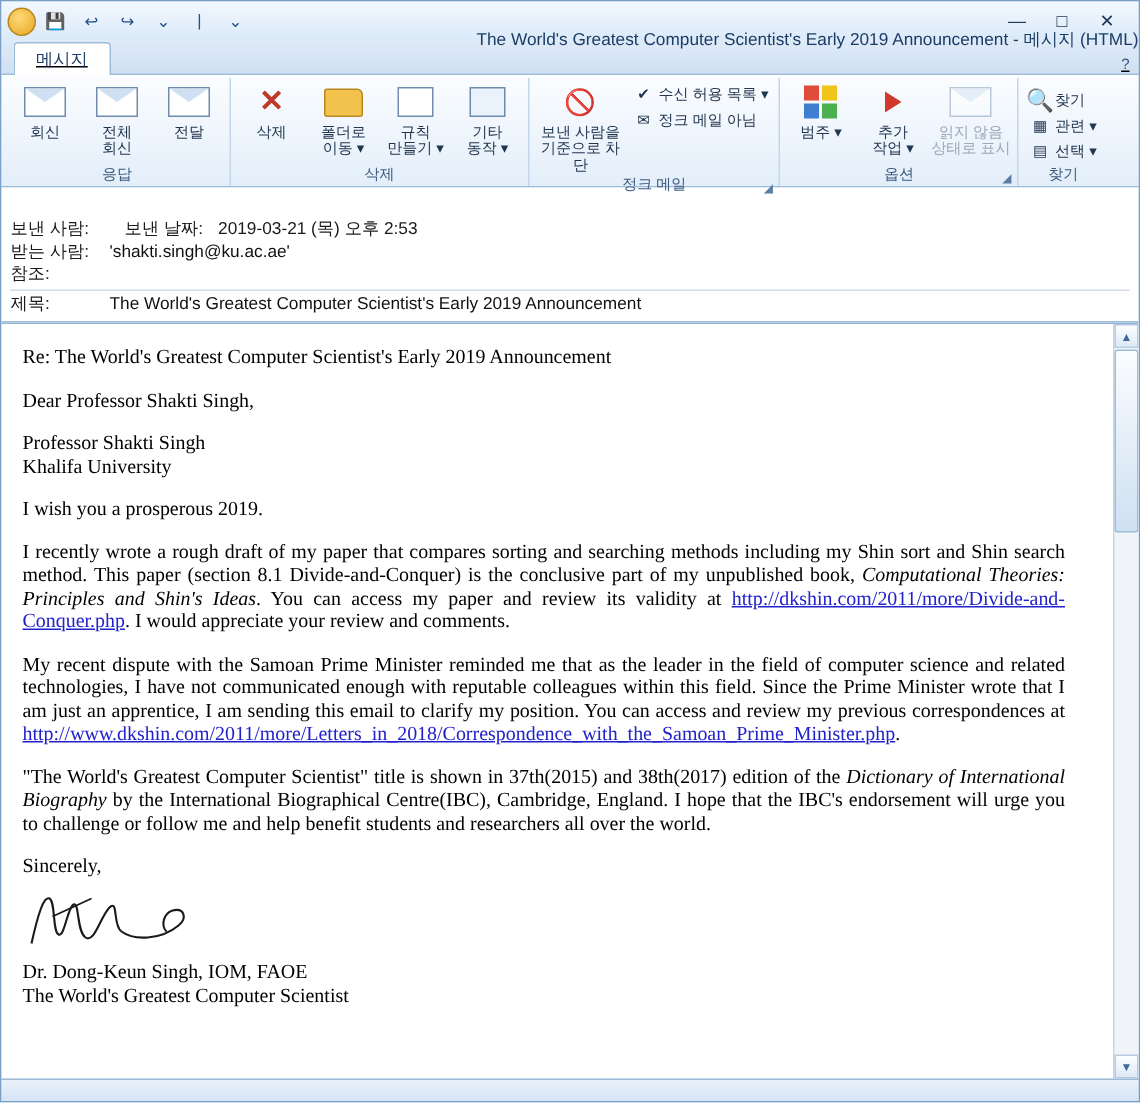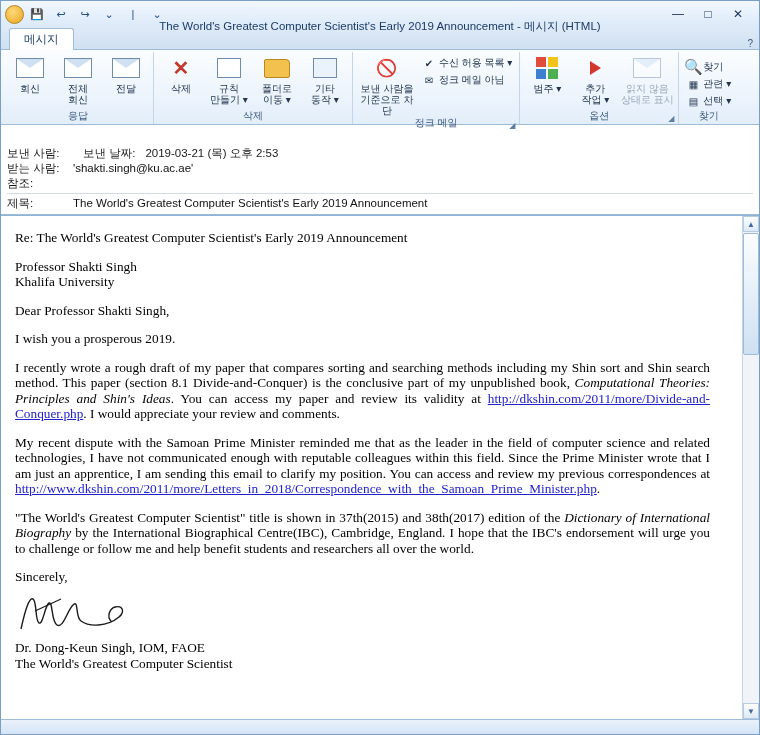--- a/index.html
+++ b/index.html
@@ -24,34 +24,35 @@
   .qat{display:flex;align-items:center;gap:2px;padding-left:4px;}
   .qat .qbtn{
     width:20px;height:20px;border:1px solid transparent;border-radius:2px;
     display:flex;align-items:center;justify-content:center;font-size:11px;color:#25508c;
   }
   .qat .qbtn.round{
     background:radial-gradient(circle at 40% 35%,#fdd97a,#e8a61f);
     border:1px solid #b8851a;border-radius:50%;width:17px;height:17px;
   }
   .titletext{
-    position:absolute;left:0;right:0;text-align:center;
+    position:absolute;left:0;right:0;text-align:right;
     font-size:11.5px;color:#1b3c66;pointer-events:none;margin-top:25px;
   }
   .winbtns{margin-left:auto;display:flex;align-items:center;padding-right:6px;z-index:2;}
   .winbtns div{
     width:30px;height:20px;display:flex;align-items:center;justify-content:center;
     font-size:12px;color:#20395c;
   }
   .winbtns .close{color:#20395c;}
   
   .tabstrip{
     height:22px;display:flex;align-items:flex-end;padding-left:8px;
     border-bottom:1px solid #9cbcd8;
     background:linear-gradient(#dfeaf7,#cfe0f2);
+    text-decoration:underline;
   }
   .tab{
     font-size:11.5px;padding:3px 14px 3px 14px;border:1px solid #9cbcd8;
     border-bottom:none;border-radius:3px 3px 0 0;background:#ffffff;
     color:#1b3c66;position:relative;top:1px;
   }
   
   .ribbon{
     height:75px;display:flex;align-items:stretch;
     background:linear-gradient(#fbfdff,#e3eefa);
@@ -186,31 +187,31 @@
     <div class="group">
       <div class="grow">
         <div class="bigbtn">
           <div class="ic">
               <span class="xred">✕</span>
             </div>
           <span>삭제</span>
         </div>
         <div class="bigbtn">
           <div class="ic">
+              <span class="folder"></span>
+            </div>
+          <span style="white-space:pre-line">폴더로
+이동 ▾</span>
+        </div>
+        <div class="bigbtn">
+          <div class="ic">
               <span class="rulebox"></span>
             </div>
           <span style="white-space:pre-line">규칙
 만들기 ▾</span>
-        </div>
-        <div class="bigbtn">
-          <div class="ic">
-              <span class="folder"></span>
-            </div>
-          <span style="white-space:pre-line">폴더로
-이동 ▾</span>
         </div>
         <div class="bigbtn">
           <div class="ic">
               <span class="rulebox" style="background:#eaf2fb"></span>
             </div>
           <span style="white-space:pre-line">기타
 동작 ▾</span>
         </div>
       </div>
       <div class="glabel">삭제</div>
@@ -314,25 +315,25 @@
     <div class="sep"></div>
     <div class="hrow">
       <div class="hlab">제목:</div>
       <div class="hval">The World's Greatest Computer Scientist's Early 2019 Announcement</div>
     </div>
   </div>
 
   <div class="bodywrap">
     <div class="mailbody">
       <p>Re: The World's Greatest Computer Scientist's Early 2019 Announcement</p>
+      <p>Dear Professor Shakti Singh,</p>
       <p>
         <span>Professor Shakti Singh</span><br>
         <span>Khalifa University</span>
       </p>
-      <p>Dear Professor Shakti Singh,</p>
       <p>I wish you a prosperous 2019.</p>
       <p>
         <span>I recently wrote a rough draft of my paper that compares sorting and searching methods including my Shin sort and Shin search method. This paper (section 8.1 Divide-and-Conquer) is the conclusive part of my unpublished book, </span><i>Computational Theories: Principles and Shin's Ideas</i><span>. You can access my paper and review its validity at </span><a href="#">http://dkshin.com/2011/more/Divide-and-Conquer.php</a><span>. I would appreciate your review and comments.</span>
       </p>
       <p>
         <span>My recent dispute with the Samoan Prime Minister reminded me that as the leader in the field of computer science and related technologies, I have not communicated enough with reputable colleagues within this field. Since the Prime Minister wrote that I am just an apprentice, I am sending this email to clarify my position. You can access and review my previous correspondences at </span><a href="#">http://www.dkshin.com/2011/more/Letters_in_2018/Correspondence_with_the_Samoan_Prime_Minister.php</a><span>.</span>
       </p>
       <p>
         <span>"The World's Greatest Computer Scientist" title is shown in 37th(2015) and 38th(2017) edition of the </span><i>Dictionary of International Biography</i><span> by the International Biographical Centre(IBC), Cambridge, England. I hope that the IBC's endorsement will urge you to challenge or follow me and help benefit students and researchers all over the world.</span>
       </p>

